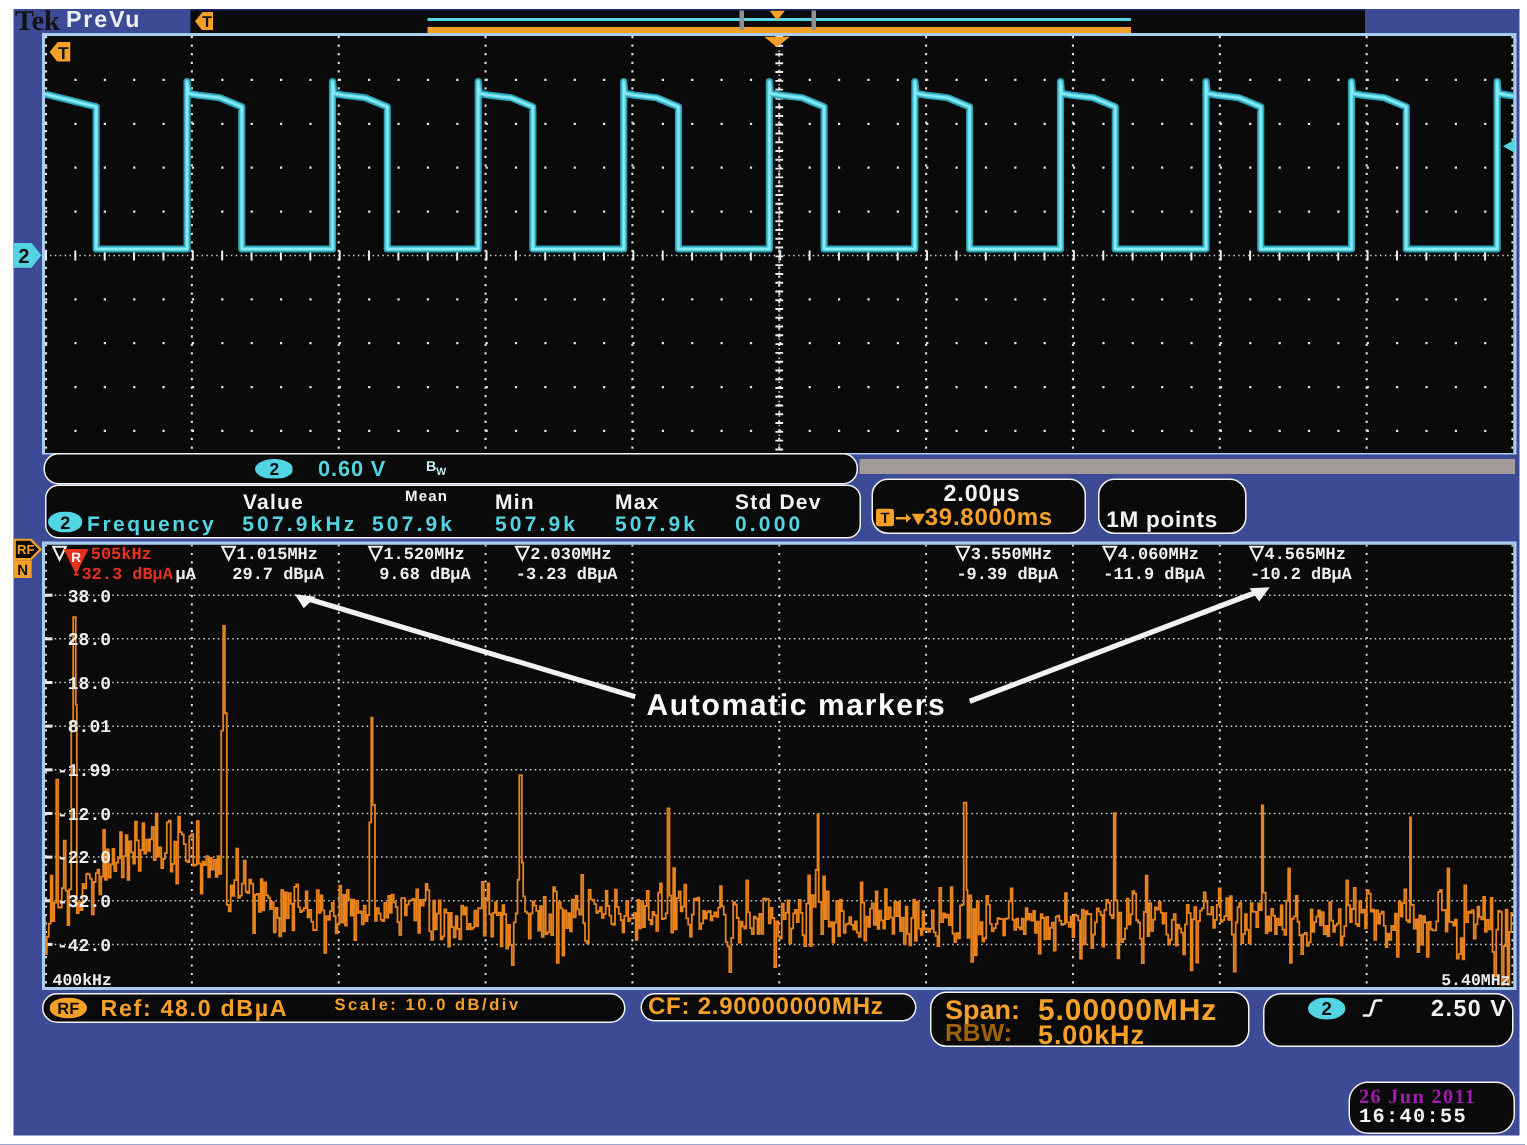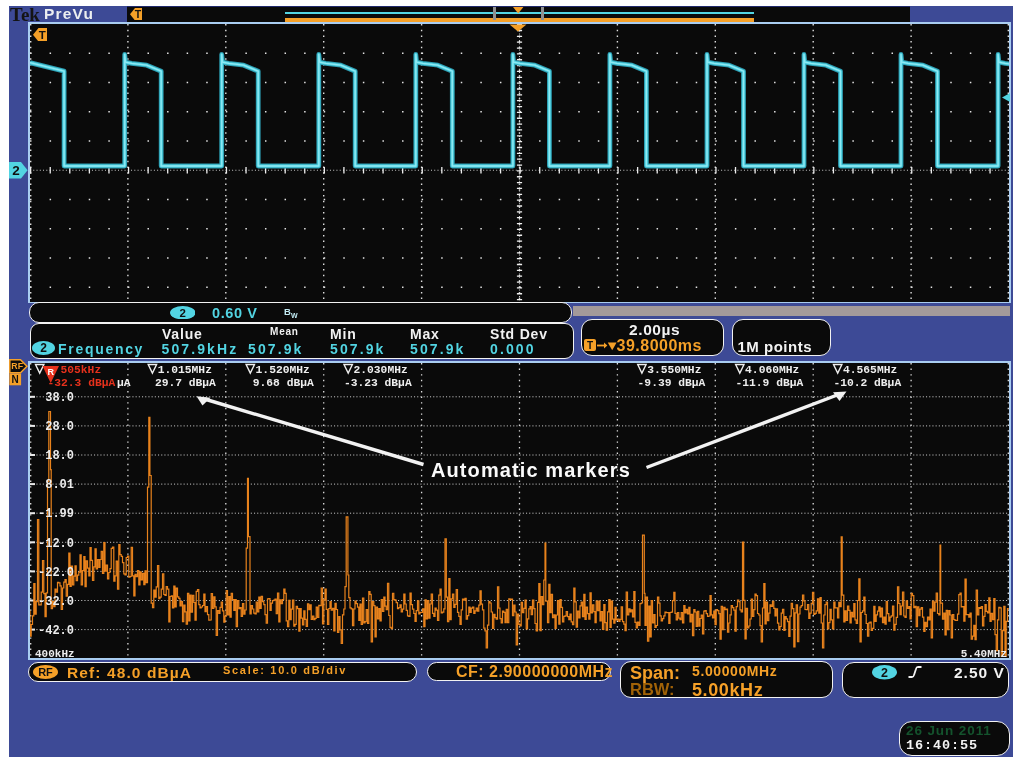--- a/index.html
+++ b/index.html
@@ -181,29 +181,29 @@
     <text x="6.2" y="24" text-anchor="middle" font-family="Liberation Sans" font-size="10px" font-weight="700" fill="#111">N</text>
   </svg>
 <div style="position:absolute;left:28px;top:661.8px;width:389px;height:20.200000000000045px;background:#0a0a0a;border:1.6px solid #f2f2f2;border-radius:10px;box-sizing:border-box;"></div>
 <svg class="abs" style="left:32.8px;top:664.8px" width="25" height="14" viewBox="0 0 25 14">
     <ellipse cx="12.5" cy="7" rx="12.5" ry="7" fill="#f5a028"></ellipse>
     <text x="12.5" y="11.3" text-anchor="middle" font-family="Liberation Sans" font-size="11px" font-weight="700" fill="#111">RF</text>
   </svg>
 <div class="abs" style="left:67px;top:663.6px;color:#f5a028;font-weight:700;font-size:15.5px;letter-spacing:1.1px;">Ref: 48.0 dBµA</div>
 <div class="abs" style="left:223px;top:663.6px;color:#f5a028;font-weight:700;font-size:11px;letter-spacing:1.7px;">Scale: 10.0 dB/div</div>
 <div style="position:absolute;left:426.7px;top:662px;width:184.59999999999997px;height:19px;background:#0a0a0a;border:1.6px solid #f2f2f2;border-radius:10px;box-sizing:border-box;"></div>
-<div class="abs" style="left:456px;top:663.4px;color:#f5a028;font-weight:700;font-size:16px;letter-spacing:0.5px;">CF: 2.90000000MHz</div>
+<div class="abs" style="left:432px;top:663.4px;color:#f5a028;font-weight:700;font-size:16px;letter-spacing:0.5px;">CF: 2.90000000MHz</div>
 <div style="position:absolute;left:620px;top:660.5px;width:212.5px;height:37.5px;background:#0a0a0a;border:1.8px solid #f2f2f2;border-radius:11px;box-sizing:border-box;"></div>
 <div class="abs" style="left:630px;top:662.8px;color:#f5a028;font-weight:700;font-size:18px;">Span:</div>
-<div class="abs" style="left:692px;top:662.8px;color:#f5a028;font-weight:700;font-size:14px;letter-spacing:0.6px;">5.00000MHz</div>
+<div class="abs" style="left:692px;top:662.8px;color:#f5a028;font-weight:700;font-size:20px;letter-spacing:0.6px;">5.00000MHz</div>
 <div class="abs" style="left:630px;top:680.4px;color:#a16207;font-weight:700;font-size:16.5px;">RBW:</div>
 <div class="abs" style="left:692px;top:680.4px;color:#f5a028;font-weight:700;font-size:18px;letter-spacing:0.6px;">5.00kHz</div>
 <div style="position:absolute;left:842px;top:662px;width:166.5px;height:36px;background:#0a0a0a;border:1.8px solid #f2f2f2;border-radius:12px;box-sizing:border-box;"></div>
 <svg class="abs" style="left:871.5px;top:665.3px" width="25" height="14.6" viewBox="0 0 25 14.6">
     <ellipse cx="12.5" cy="7.3" rx="12.5" ry="7.3" fill="#52d4e2"></ellipse>
     <text x="12.5" y="11.8" text-anchor="middle" font-family="Liberation Sans" font-size="12.5px" font-weight="700" fill="#101010">2</text>
   </svg>
 <svg class="abs" style="left:908px;top:665.5px" width="14" height="12" viewBox="0 0 14 12">
     <path d="M0.5,11 L4,11 C5.5,11 5.6,10.6 6.2,8.5 L7.8,3.5 C8.4,1.4 8.5,1 10,1 L13.5,1" fill="none" stroke="#f2f2f2" stroke-width="1.8"></path>
   </svg>
 <div class="abs" style="left:954px;top:664.4px;color:#f2f2f2;font-weight:700;font-size:15.5px;letter-spacing:1px;">2.50 V</div>
 <div style="position:absolute;left:899px;top:721px;width:110.5px;height:35px;background:#0a0a0a;border:1.8px solid #f2f2f2;border-radius:13px;box-sizing:border-box;"></div>
-<div class="abs" style="left:906px;top:723.2px;color:#14532d;font-family:Liberation Sans, sans-serif;font-weight:700;font-size:13.5px;letter-spacing:0.9px;">26 Jun 2011</div>
+<div class="abs" style="left:906px;top:723.2px;color:#a21caf;font-family:Liberation Serif, serif;font-weight:700;font-size:13.5px;letter-spacing:0.9px;">26 Jun 2011</div>
 <div class="abs" style="left:906px;top:738.4px;color:#f2f2f2;font-family:Liberation Mono,monospace;font-weight:700;font-size:13.5px;letter-spacing:0.9px;">16:40:55</div>
 </body></html>

